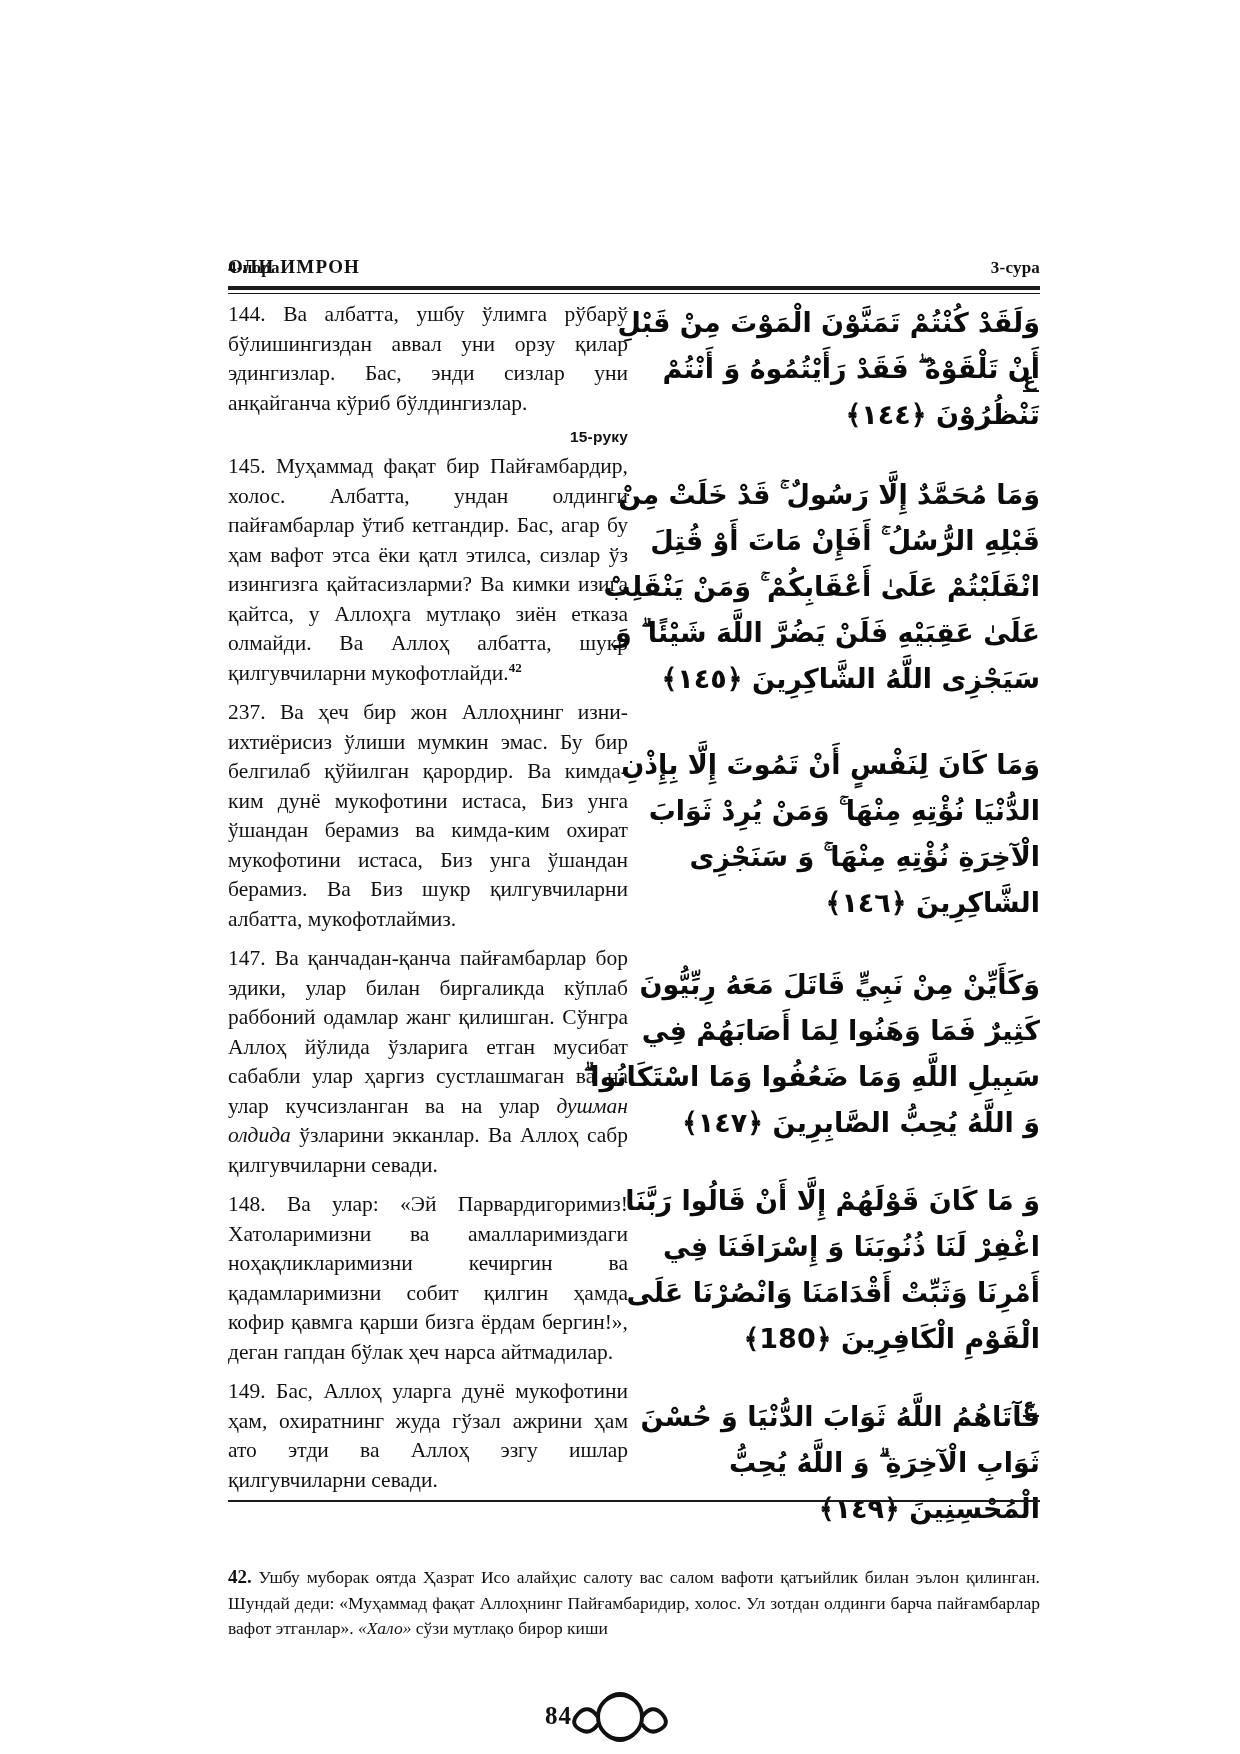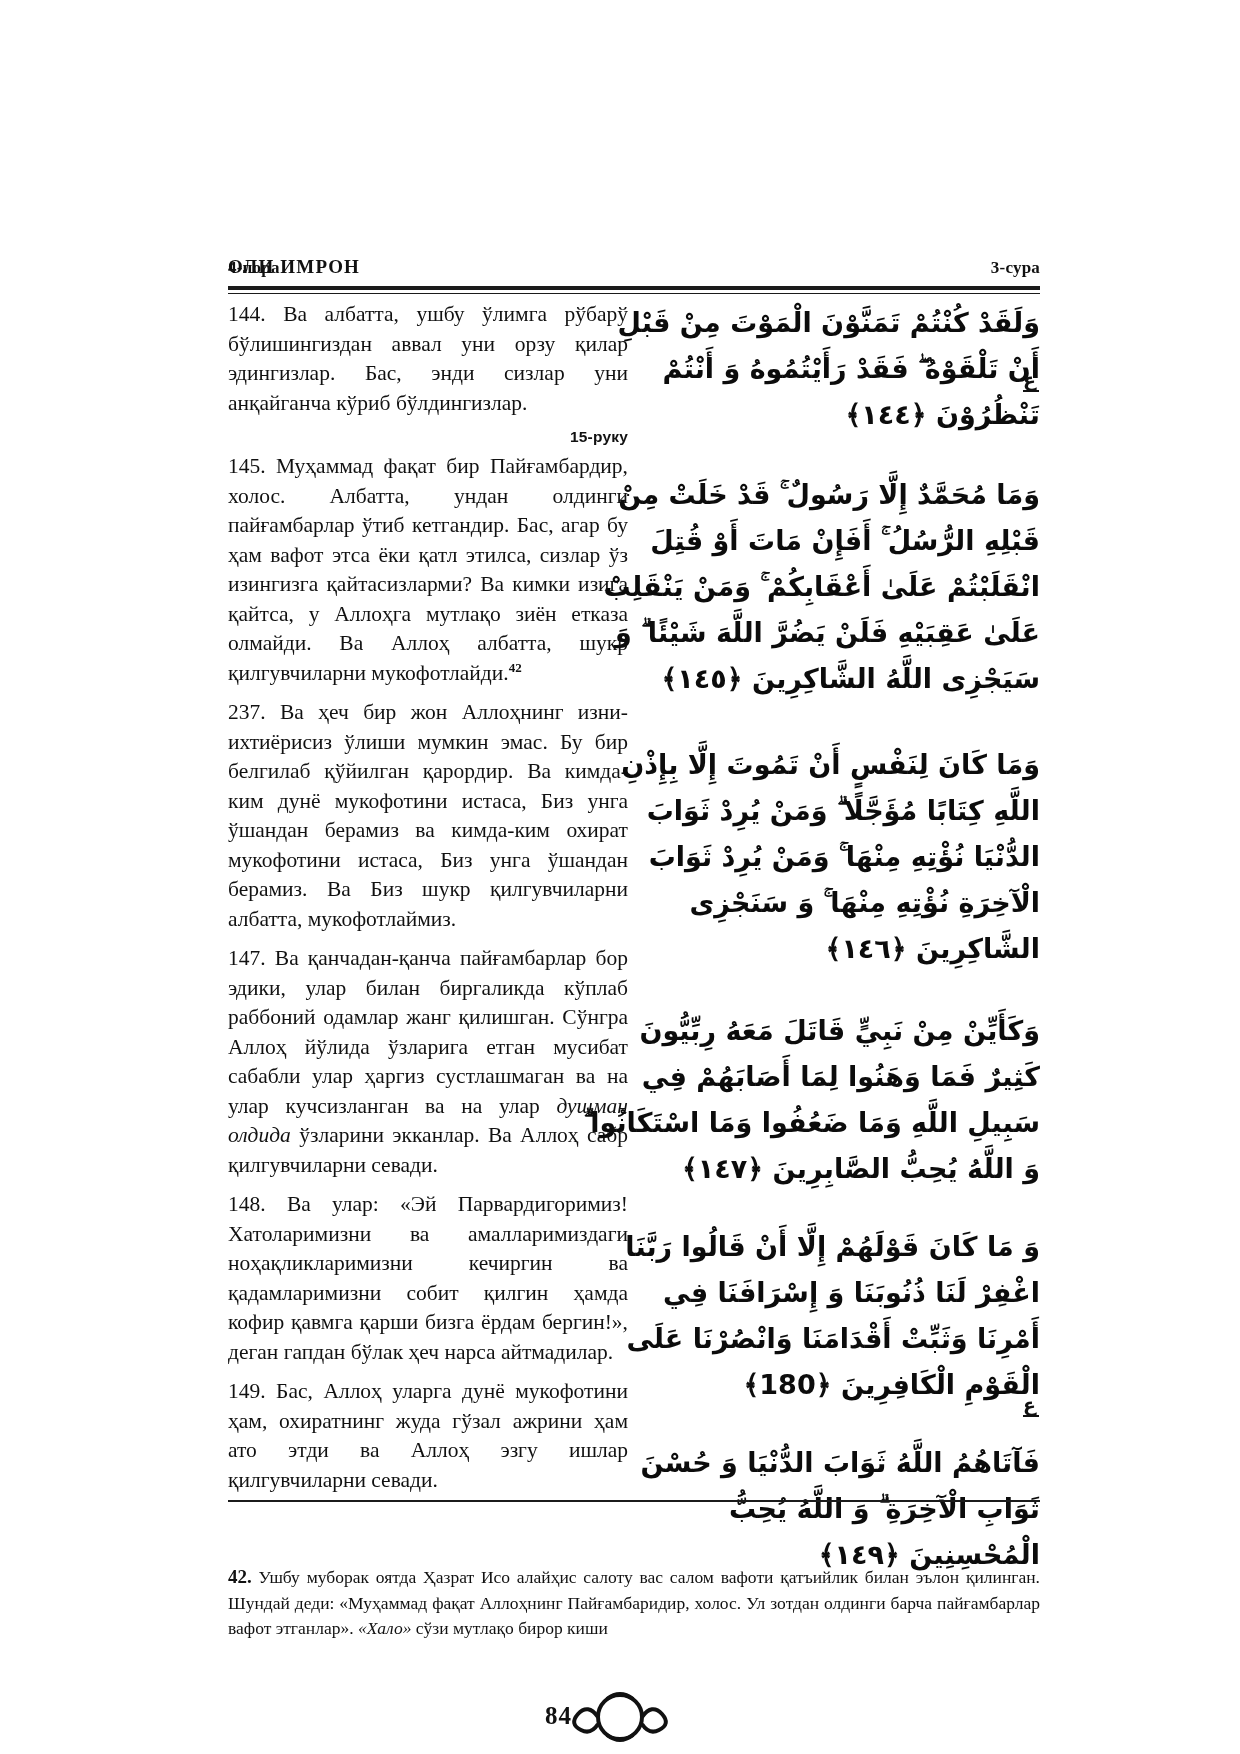--- a/index.html
+++ b/index.html
@@ -221,21 +221,20 @@
         <span class="ar-line">وَمَا مُحَمَّدٌ إِلَّا رَسُولٌ ۚ قَدْ خَلَتْ مِنْ</span>
         <span class="ar-line">قَبْلِهِ الرُّسُلُ ۚ أَفَإِنْ مَاتَ أَوْ قُتِلَ</span>
         <span class="ar-line">انْقَلَبْتُمْ عَلَىٰ أَعْقَابِكُمْ ۚ وَمَنْ يَنْقَلِبْ</span>
         <span class="ar-line">عَلَىٰ عَقِبَيْهِ فَلَنْ يَضُرَّ اللَّهَ شَيْئًا ۗ وَ</span>
         <span class="ar-line">سَيَجْزِى اللَّهُ الشَّاكِرِينَ ﴿١٤٥﴾</span>
       </div>
       <div class="ar-gap-2"></div>
 
       <div class="ar-block">
         <span class="ar-line">وَمَا كَانَ لِنَفْسٍ أَنْ تَمُوتَ إِلَّا بِإِذْنِ</span>
-        <span class="ar-line">اللَّهِ كِتَابًا مُؤَجَّلًا ۗ وَمَنْ يُرِدْ ثَوَابَ</span>
         <span class="ar-line">الدُّنْيَا نُؤْتِهِ مِنْهَا ۚ وَمَنْ يُرِدْ ثَوَابَ</span>
         <span class="ar-line">الْآخِرَةِ نُؤْتِهِ مِنْهَا ۚ وَ سَنَجْزِى</span>
         <span class="ar-line">الشَّاكِرِينَ ﴿١٤٦﴾</span>
       </div>
       <div class="ar-gap-3"></div>
 
       <div class="ar-block">
         <span class="ar-line">وَكَأَيِّنْ مِنْ نَبِيٍّ قَاتَلَ مَعَهُ رِبِّيُّونَ</span>
         <span class="ar-line">كَثِيرٌ فَمَا وَهَنُوا لِمَا أَصَابَهُمْ فِي</span>
         <span class="ar-line">سَبِيلِ اللَّهِ وَمَا ضَعُفُوا وَمَا اسْتَكَانُوا ۗ</span>

